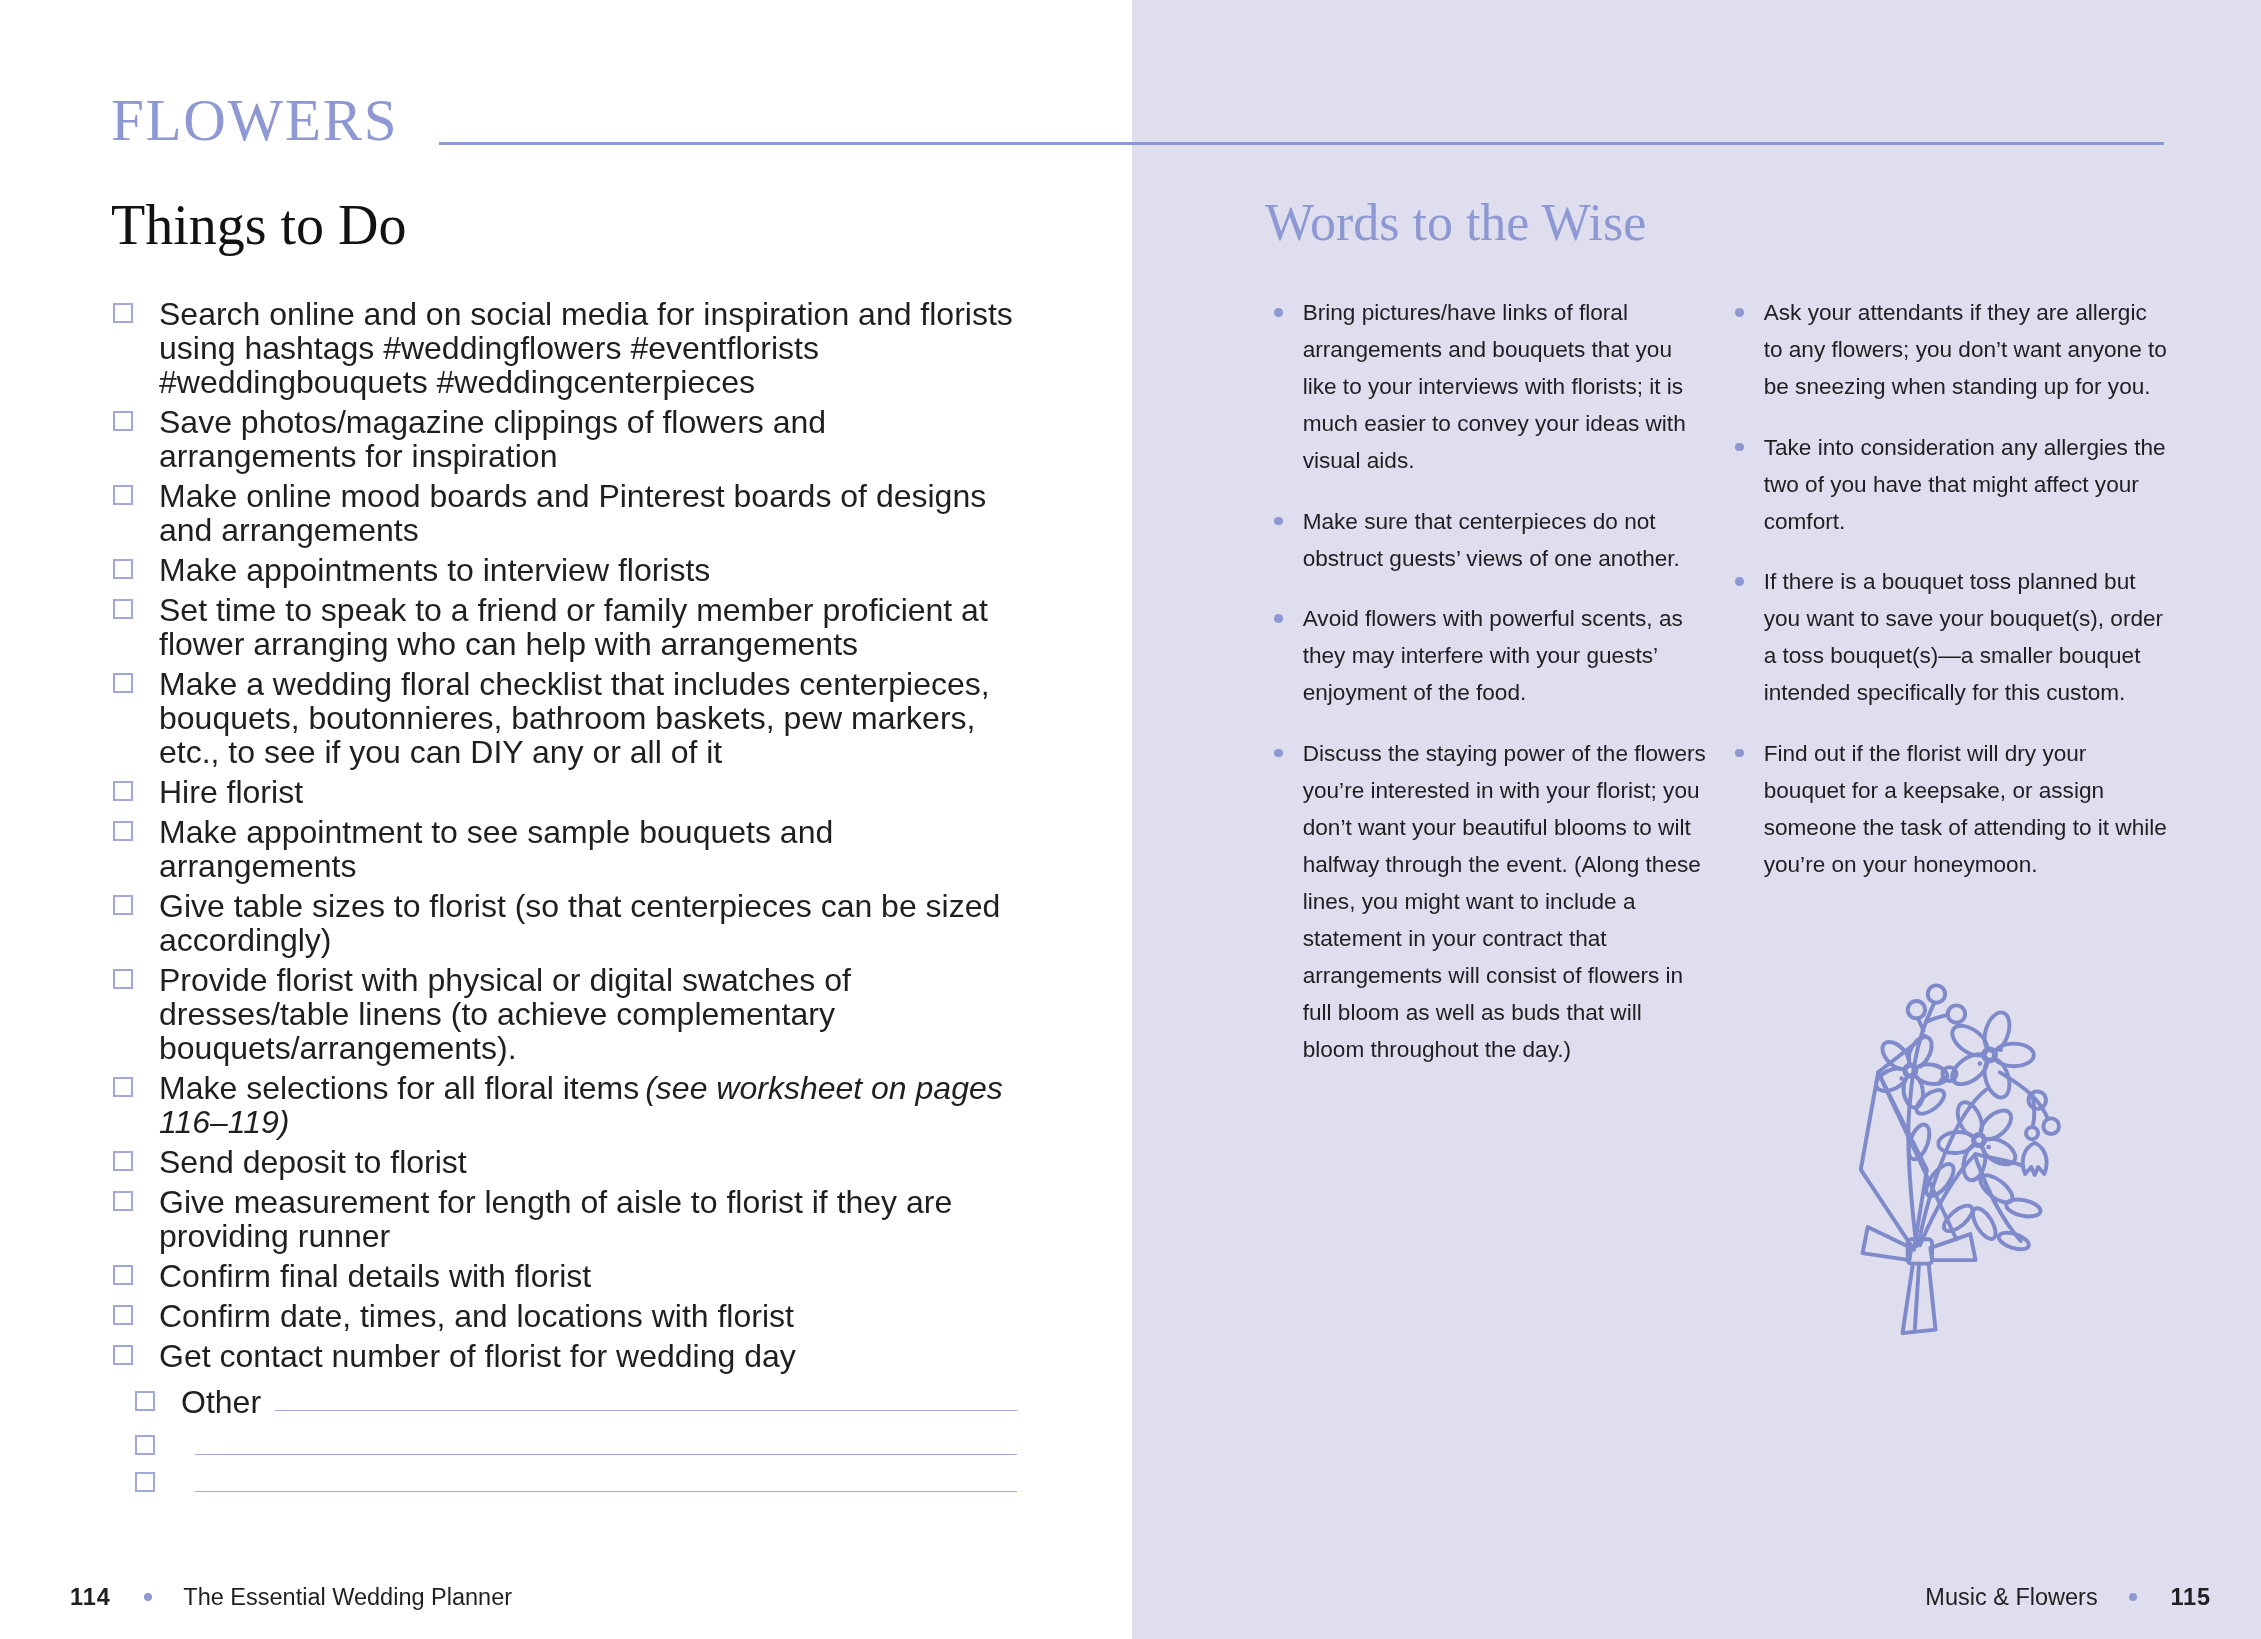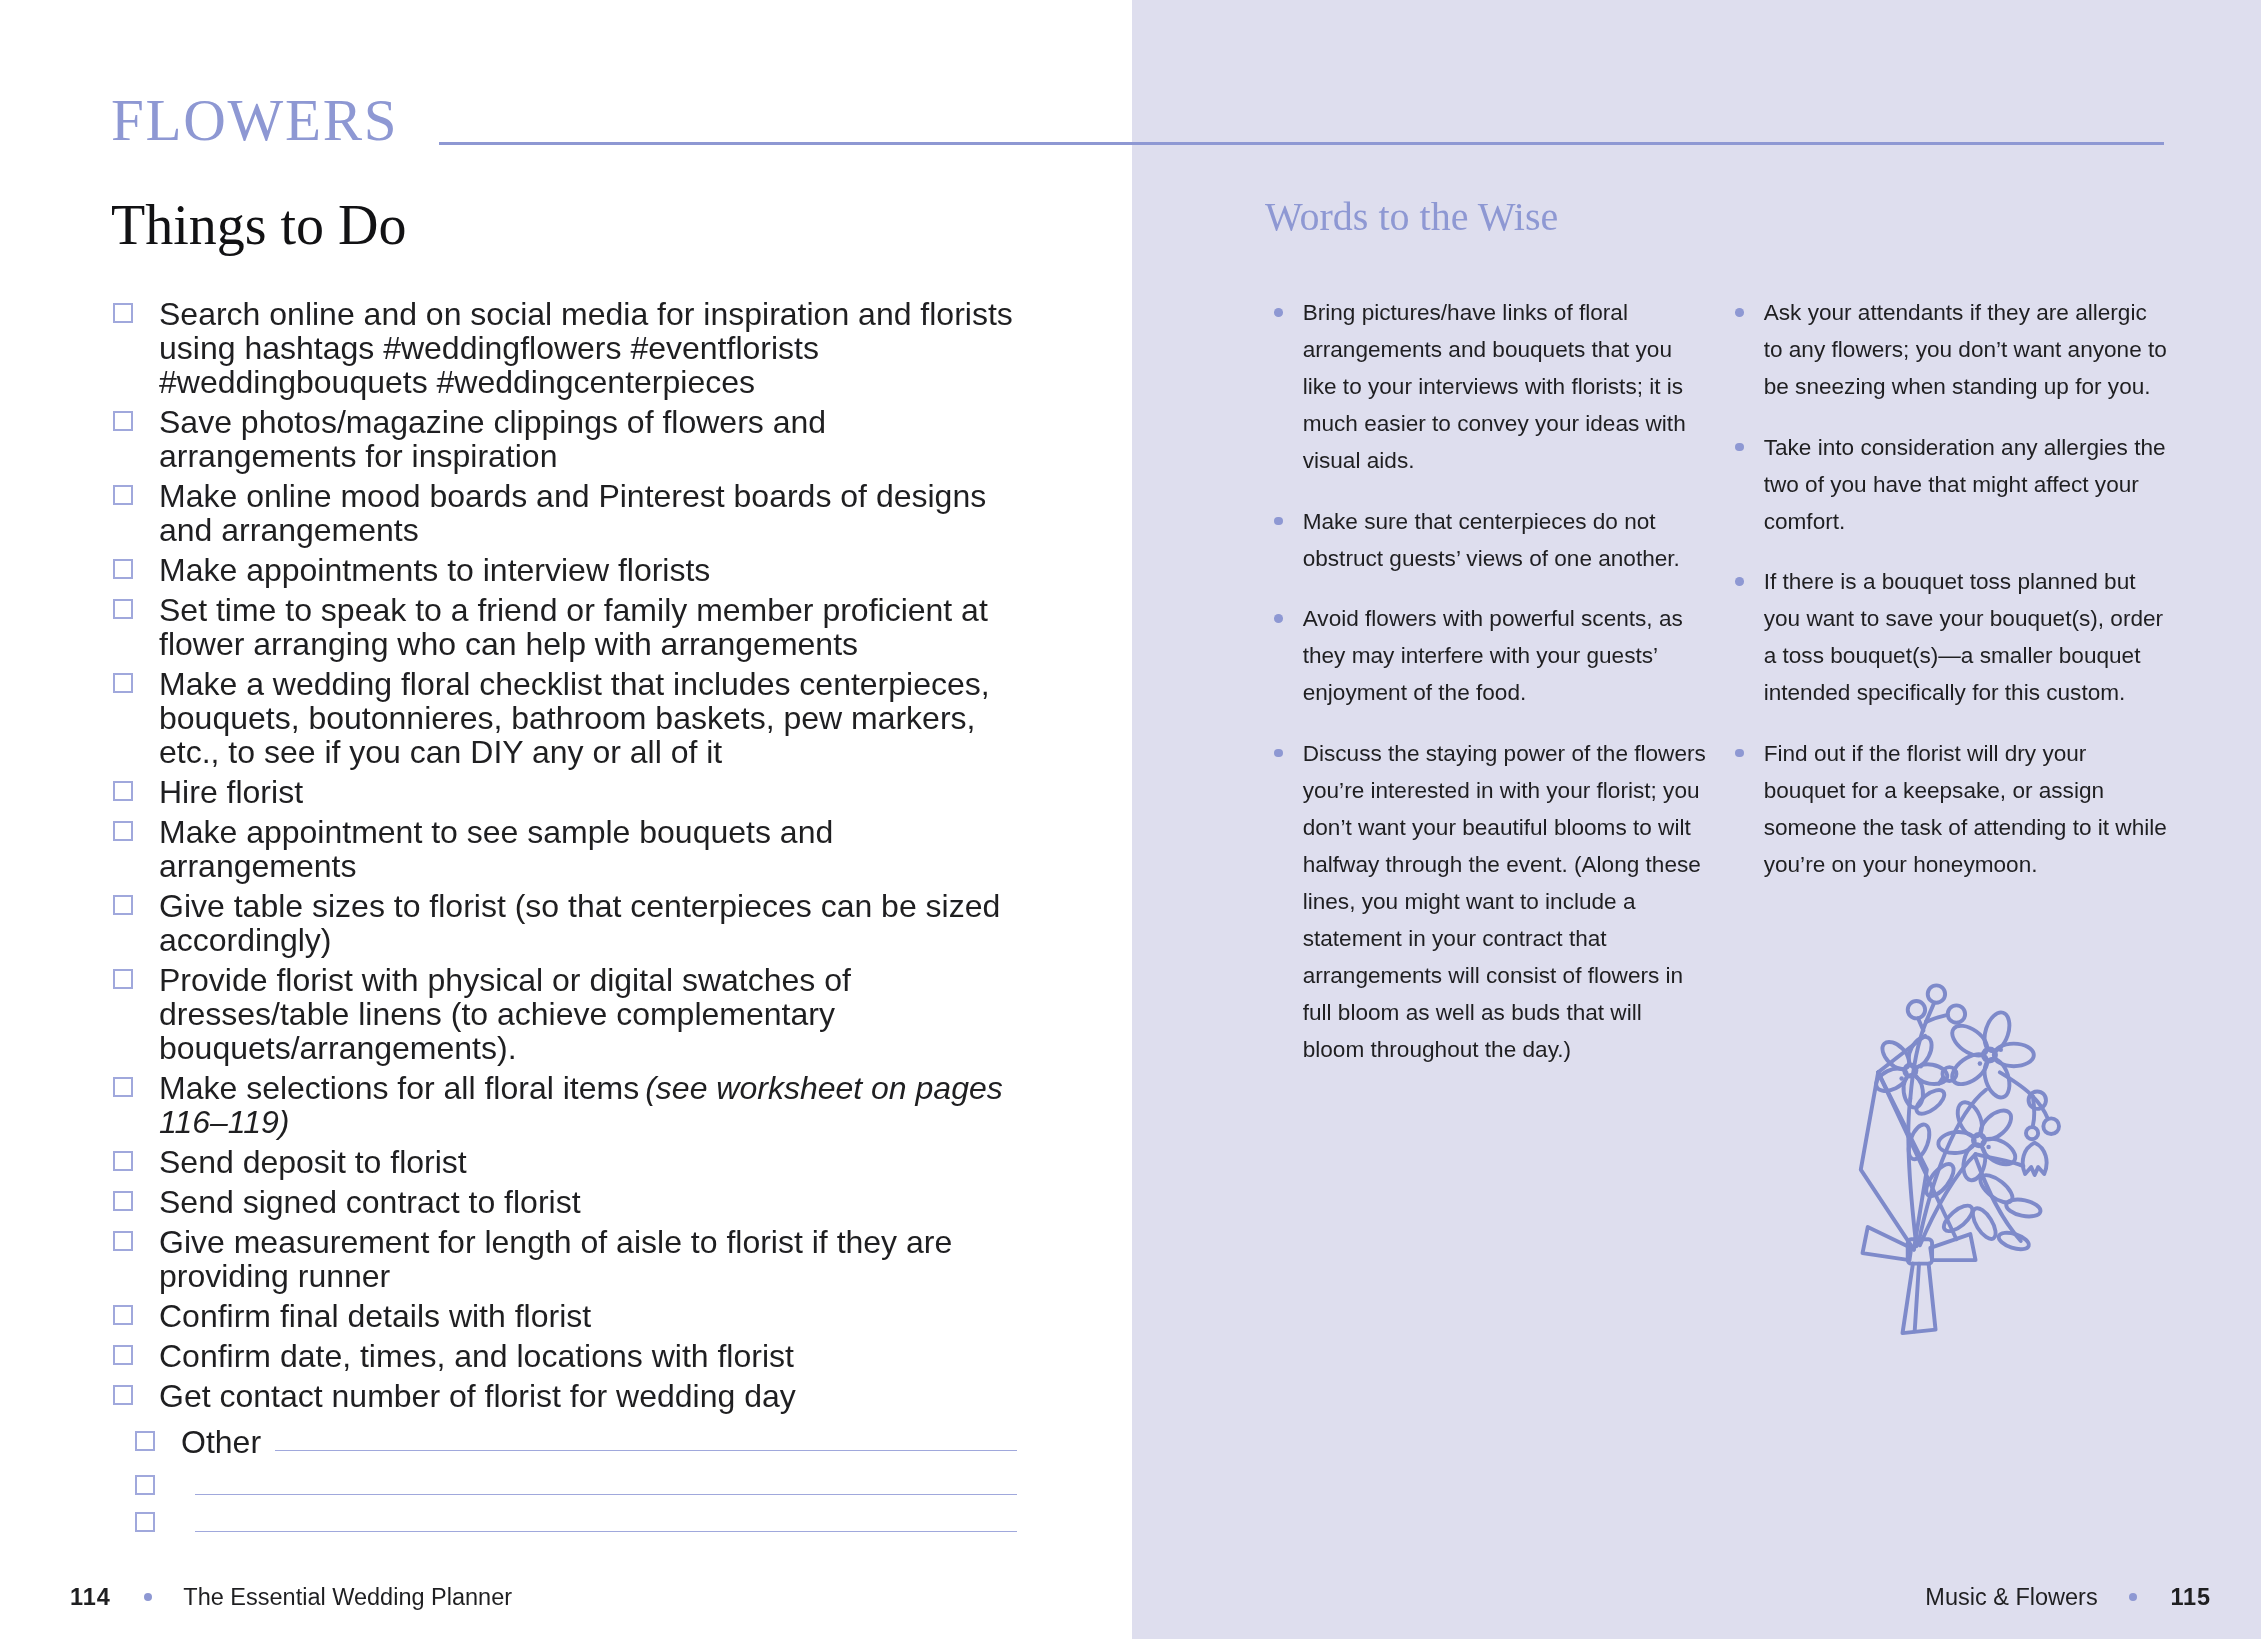--- a/index.html
+++ b/index.html
@@ -29,21 +29,21 @@
   .checkbox{flex:0 0 auto;width:20px;height:20px;border:2.6px solid var(--boxline);
     margin:6px 26px 0 0;background:transparent;}
   .check-text{flex:0 1 auto;}
   .check-text .i{font-style:italic;margin-left:6px;margin-top:20px;}
   .fill-line{display:none;flex:1 1 auto;border-bottom:1.7px solid var(--boxline);
     height:26px;margin-left:14px;}
   .with-line .fill-line{display:block;}
 
   
   .wise-heading{position:absolute;left:1265px;top:193px;margin:0;
-    font-family:"Liberation Serif", serif;font-weight:400;font-size:40px;color:var(--accent);}
+    font-family:"Liberation Serif", serif;font-weight:400;font-size:52px;color:var(--accent);}
   .bullets{position:absolute;top:294px;margin:0;padding:0;list-style:none;width:432px;}
   .bullets.col-left{left:1274px;}
   .bullets.col-right{left:1735px;}
   .bullet-row{display:flex;align-items:flex-start;margin-bottom:23.5px;font-size:22.6px;line-height:37px;}
   .dot{flex:0 0 auto;width:8.7px;height:8.7px;border-radius:50%;background:var(--accent);
     margin:14px 20px 0 0;}
 
   
   .footer{position:absolute;top:1583px;font-size:23.5px;line-height:28px;display:flex;align-items:center;justify-content:center;}
   .footer-left{left:70px;}
@@ -119,25 +119,20 @@
 
       </li>
       <li class="check-row">
         <span class="checkbox"></span>
         <span class="check-text"><span class="t">Make selections for all floral items</span><em class="i">(see worksheet on pages 116–119)</em></span>
 
       </li>
       <li class="check-row">
         <span class="checkbox"></span>
         <span class="check-text"><span class="t">Send deposit to florist</span></span>
-
-      </li>
-      <li class="check-row">
-        <span class="checkbox"></span>
-        <span class="check-text"><span class="t">Send signed contract to florist</span></span>
 
       </li>
       <li class="check-row">
         <span class="checkbox"></span>
         <span class="check-text"><span class="t">Give measurement for length of aisle to florist if they are providing runner</span></span>
 
       </li>
       <li class="check-row">
         <span class="checkbox"></span>
         <span class="check-text"><span class="t">Confirm final details with florist</span></span>

